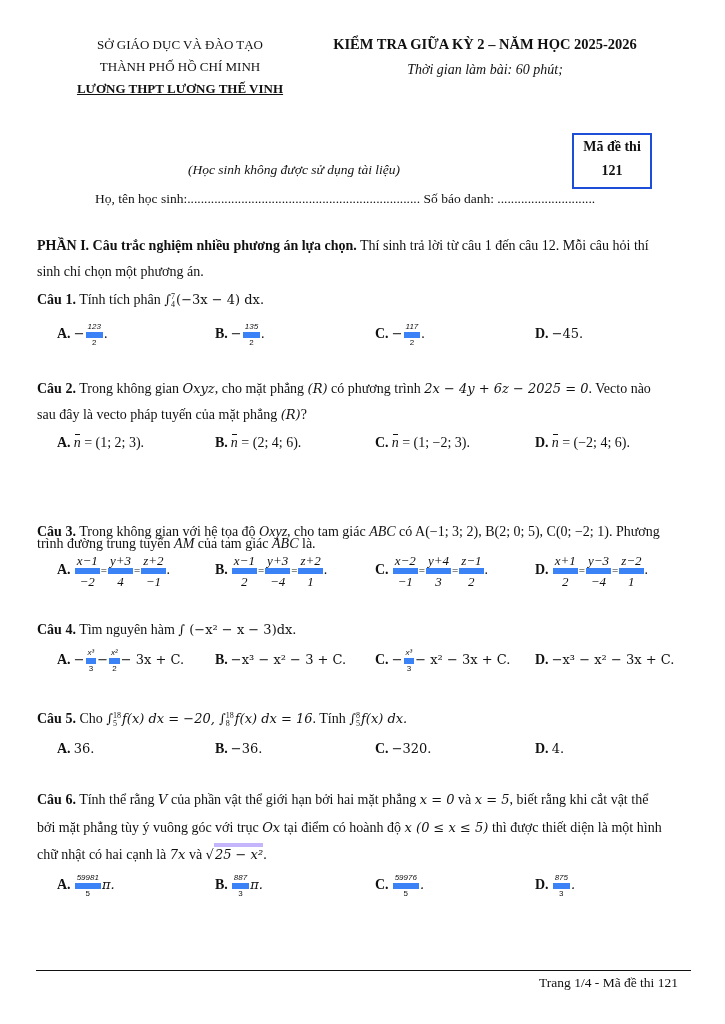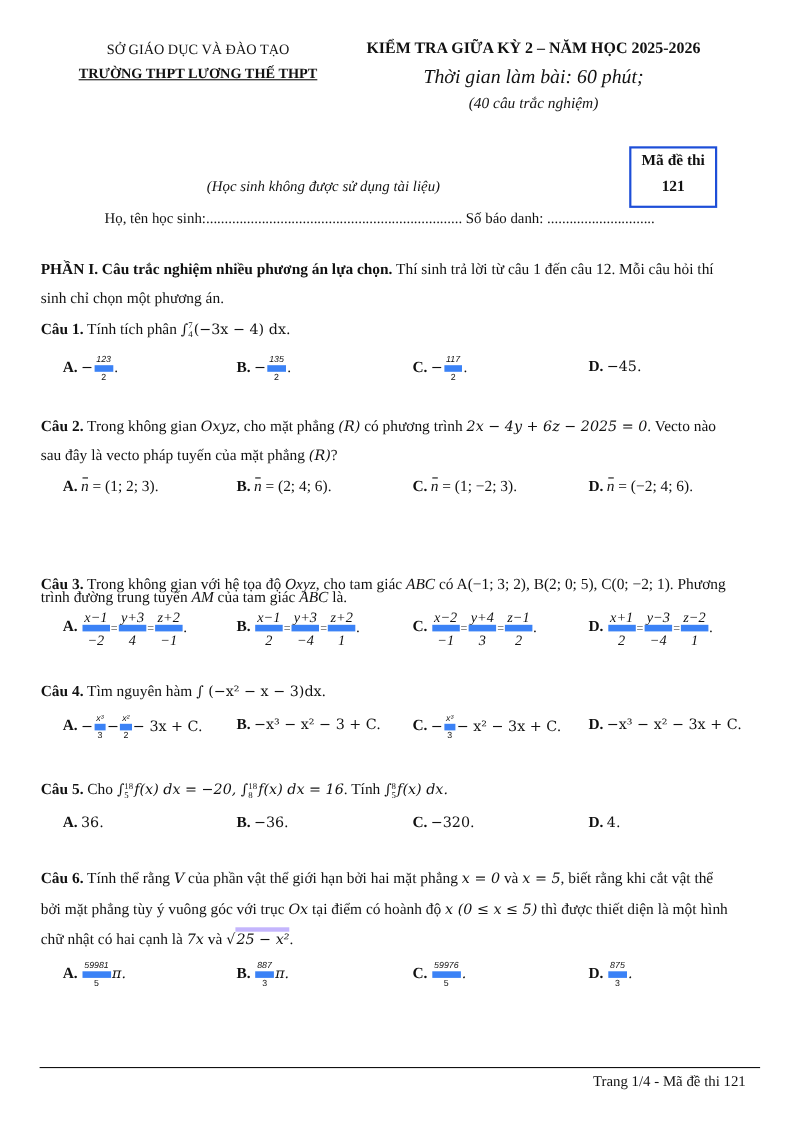--- a/index.html
+++ b/index.html
@@ -25,27 +25,27 @@
   .vec { position:relative; display:inline-block; }
   .vec:before { content:""; position:absolute; left:1px; right:1px; top:-1px; border-top:1px solid #111; }
   .box { position:absolute; border:2px solid #1d4ed8; }
   .sqrt { border-top:4px solid #c4b5fd; padding-left:1px; }
 </style>
 </head>
 <body>
 
 <div class="abs center" style="left:40px; top:34px; width:280px; font-size:13px; line-height:22px;">
   <div>SỞ GIÁO DỤC VÀ ĐÀO TẠO</div>
-  <div class="b u">TRƯỜNG THPT LƯƠNG THẾ THPT</div>
+  <div>THÀNH PHỐ HỒ CHÍ MINH</div>
+  <div class="b u">LƯƠNG THPT LƯƠNG THẾ VINH</div>
 </div>
 
 <div class="abs center" style="left:305px; top:32px; width:360px; line-height:25px;">
   <div class="b" style="font-size:14.5px;">KIỂM TRA GIỮA KỲ 2 – NĂM HỌC 2025-2026</div>
-  <div class="i" style="font-size:18px;">Thời gian làm bài: 60 phút;</div>
-  <div class="i" style="font-size:14px;">(40 câu trắc nghiệm)</div>
+  <div class="i" style="font-size:14px;">Thời gian làm bài: 60 phút;</div>
 </div>
 
 <div class="box center" style="left:572px; top:133px; width:76px; height:52px; line-height:24px;">
   <div class="b" style="font-size:14px;">Mã đề thi</div>
   <div class="b" style="font-size:14px;">121</div>
 </div>
 
 <div class="abs i" style="left:188px; top:162px; font-size:13.5px;">(Học sinh không được sử dụng tài liệu)</div>
 
 <div class="abs" style="left:95px; top:191px; font-size:13.5px; white-space:nowrap;">

